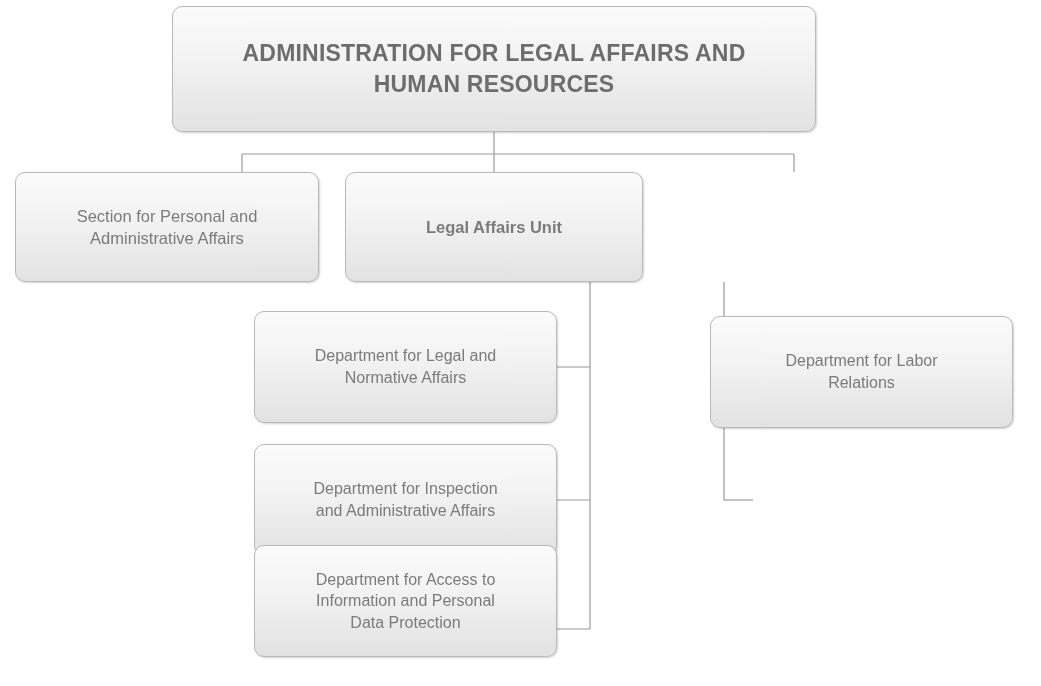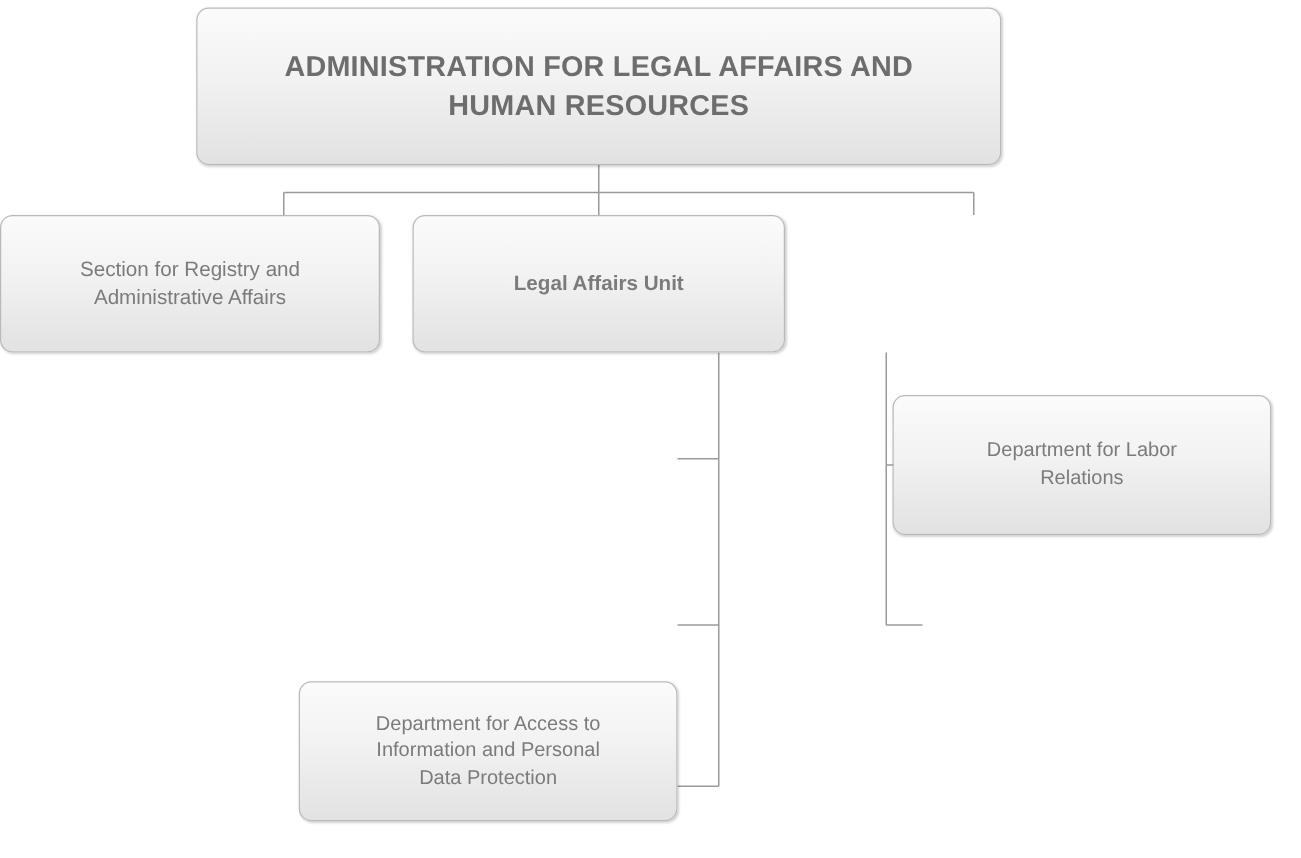--- a/index.html
+++ b/index.html
@@ -9,20 +9,21 @@
   }
   body {
     font-family: "Liberation Sans", sans-serif;
   }
   #chart {
     position: relative;
     width: 1027px;
     height: 686px;
     overflow: hidden;
     background: #ffffff;
+    margin-left: 15px;
   }
   #lines {
     position: absolute;
     left: 0;
     top: 0;
     width: 1041px;
     height: 686px;
     pointer-events: none;
   }
   .node {
@@ -83,36 +84,44 @@
       <path d="M709,500 L738,500"></path>
     </g>
   </svg>
 
   <div class="node root" style="left:157px; top:6px; width:644px; height:126px;">
     <span class="label">ADMINISTRATION FOR LEGAL AFFAIRS AND
 HUMAN RESOURCES</span>
   </div>
 
   <div class="node level1" style="left:0px; top:172px; width:304px; height:110px;">
-    <span class="label">Section for Registry and
+    <span class="label">Section for Personal and
 Administrative Affairs</span>
   </div>
 
   <div class="node level1" style="left:330px; top:172px; width:298px; height:110px;font-weight:bold;">
     <span class="label">Legal Affairs Unit</span>
   </div>
 
 
+  <div class="node level2" style="left:239px; top:311px; width:303px; height:112px;">
+    <span class="label">Department for Legal and
+Normative Affairs</span>
+  </div>
 
+  <div class="node level2" style="left:239px; top:444px; width:303px; height:112px;">
+    <span class="label">Department for Inspection
+and Administrative Affairs</span>
+  </div>
 
   <div class="node level2" style="left:239px; top:545px; width:303px; height:112px;">
     <span class="label">Department for Access to
 Information and Personal
 Data Protection</span>
   </div>
 
-  <div class="node level2" style="left:714px; top:316px; width:303px; height:112px;">
+  <div class="node level2" style="left:695px; top:316px; width:303px; height:112px;">
     <span class="label">Department for Labor
 Relations</span>
   </div>
 
 
 </div>
 
 </body></html>

